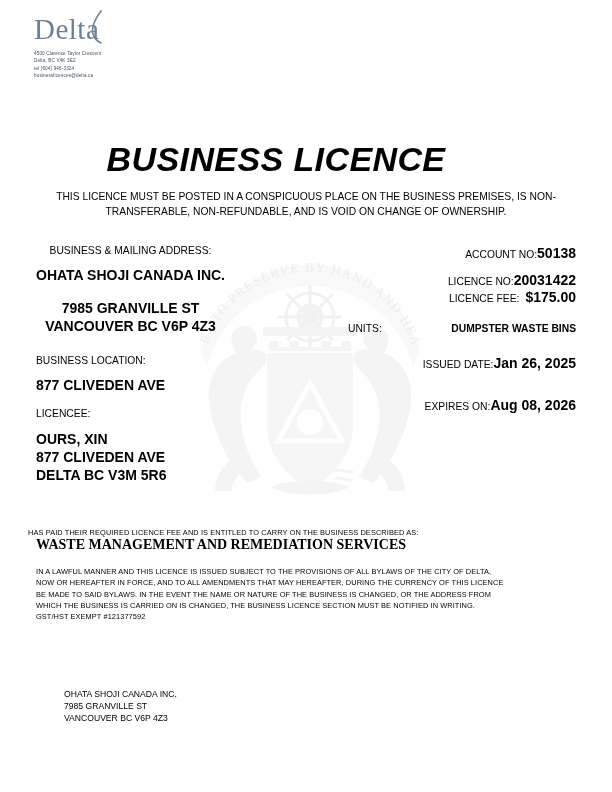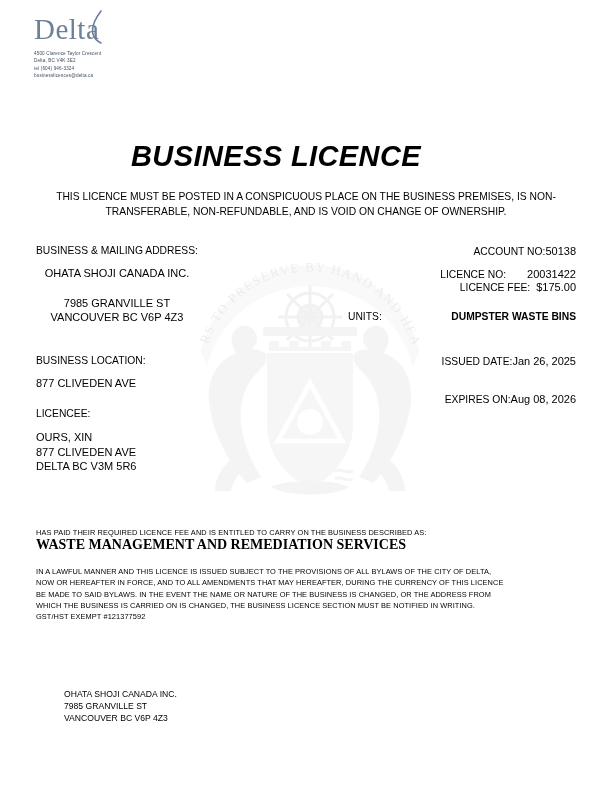--- a/index.html
+++ b/index.html
@@ -64,72 +64,72 @@
   }
   #header-address div { white-space: nowrap; }
 
   
   #doc-title {
     position: absolute;
     top: 140px;
     left: 0;
     width: 552px;
     text-align: center;
-    font-size: 29px;
+    font-size: 34px;
     font-weight: bold;
     font-style: italic;
     letter-spacing: 0.4px;
     z-index: 2;
   }
   #doc-subtitle {
     position: absolute;
     top: 190px;
     left: 56px;
     width: 500px;
     text-align: center;
     font-size: 10.3px;
     line-height: 1.45;
     z-index: 2;
   }
 
   
   .label    { font-size: 10.3px; font-weight: normal; white-space: nowrap; }
-  .value    { font-size: 11px; font-weight: normal;   white-space: nowrap; }
+  .value    { font-size: 14px; font-weight: bold;   white-space: nowrap; }
   .value-wrap { font-size: 10.3px; font-weight: bold; }
 
   #sec-address   { position: absolute; left: 36px;  top: 245px; z-index: 2; text-align: center; }
   #sec-address .biz-name { margin-top: 11px; }
   #sec-address .addr     { margin-top: 17px; line-height: 1.28; }
 
   #sec-account   { position: absolute; left: 348px; top: 245px; width: 228px; z-index: 2; }
   .acct-row {
     display: flex;
     justify-content: flex-end;
     align-items: baseline;
   }
   .acct-row .value { text-align: right; }
-  #row-licence-no { margin-top: 11px; gap: 21px; }
+  #row-licence-no { margin-top: 11px; }
   #row-licence-fee { margin-top: 1px; gap: 6px; }
   #row-units { margin-top: 17px; }
   #row-units .value-wrap { text-align: right; flex: 1; margin-left: 18px; line-height: 1.3; }
 
   #sec-location  { position: absolute; left: 36px;  top: 355px; z-index: 2; }
   #sec-location .loc-addr { margin-top: 11px; }
 
   #sec-dates     { position: absolute; left: 348px; top: 355px; width: 228px; z-index: 2; }
   #row-expires { margin-top: 26px; }
 
   #sec-licencee  { position: absolute; left: 36px;  top: 408px; z-index: 2; }
   #sec-licencee .lic-name { margin-top: 12px; }
   #sec-licencee .lic-addr { margin-top: 2px; line-height: 1.28; }
 
   
   #paid-statement {
     position: absolute;
-    left: 36px;
+    left: 28px;
     top: 528px;
     font-size: 7.4px;
     letter-spacing: 0.1px;
     z-index: 2;
   }
   #business-description {
     position: absolute;
     left: 36px;
     top: 537px;
     font-size: 14px;

